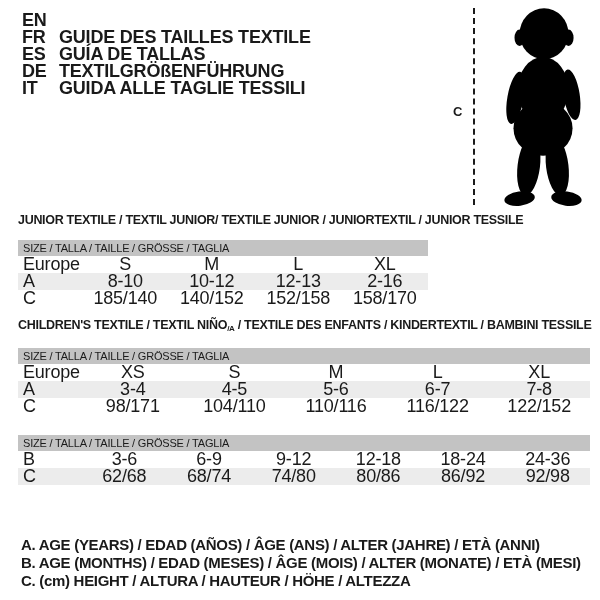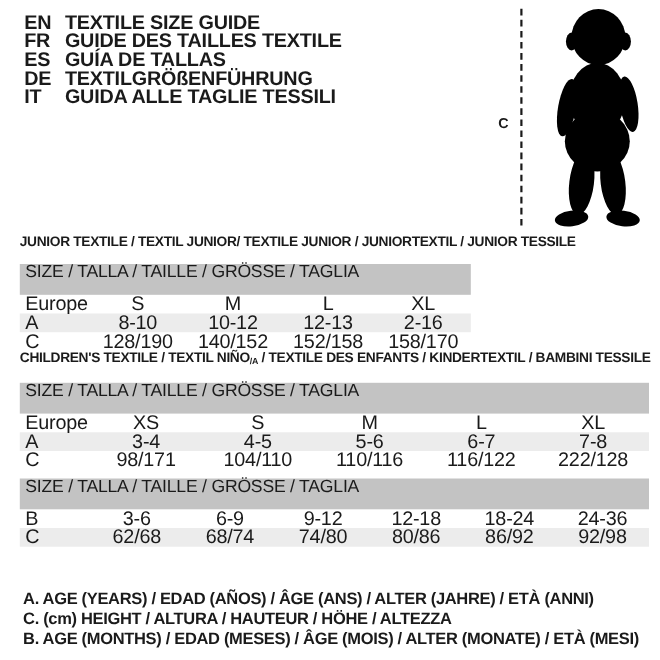--- a/index.html
+++ b/index.html
@@ -37,21 +37,21 @@
   .section{position:absolute;left:18px;}
   .section-title{
     font-weight:700;font-size:12.5px;line-height:15px;
     letter-spacing:-0.3px;white-space:nowrap;
   }
   .sub{font-size:8px;vertical-align:-2px;}
 
   .size-table{margin-top:12px;}
   .band{
     background:var(--band);
-    font-size:16px;line-height:16px;height:28px;
+    font-size:11px;line-height:16px;height:16px;
     padding-left:5px;white-space:nowrap;
   }
   .trow{display:flex;align-items:center;font-size:18px;height:17px;}
   .trow.shaded{background:var(--alt);}
   .tlabel{flex:0 0 64px;padding-left:5px;}
   .tcell{flex:1;text-align:center;white-space:nowrap;}
 
   #junior-section{top:213px;width:410px;}
   #children-section{top:318px;width:572px;}
   #babies-section{top:425px;width:572px;}
@@ -64,21 +64,20 @@
     font-weight:700;font-size:15px;line-height:18px;
     letter-spacing:-0.3px;white-space:nowrap;
   }
 </style>
 </head>
 <body>
 
 <div class="lang-list">
   <div class="lang-row">
     <span class="lang-code">EN</span>
-    <span class="lang-label">TEXTILE SIZE GUIDE</span>
   </div>
   <div class="lang-row">
     <span class="lang-code">FR</span>
     <span class="lang-label">GUIDE DES TAILLES TEXTILE</span>
   </div>
   <div class="lang-row">
     <span class="lang-code">ES</span>
     <span class="lang-label">GUÍA DE TALLAS</span>
   </div>
   <div class="lang-row">
@@ -120,21 +119,21 @@
     </div>
     <div class="trow shaded">
       <span class="tlabel">A</span>
       <span class="tcell">8-10</span>
       <span class="tcell">10-12</span>
       <span class="tcell">12-13</span>
       <span class="tcell">2-16</span>
     </div>
     <div class="trow">
       <span class="tlabel">C</span>
-      <span class="tcell">128/190</span>
+      <span class="tcell">185/140</span>
       <span class="tcell">140/152</span>
       <span class="tcell">152/158</span>
       <span class="tcell">158/170</span>
     </div>
   </div>
 </div>
 
 <div id="children-section" class="section">
   <div class="section-title"><span>CHILDREN'S TEXTILE / TEXTIL NIÑO</span><span class="sub">/A</span><span> / TEXTILE DES ENFANTS / KINDERTEXTIL / BAMBINI TESSILE</span></div>
   <div class="size-table">
@@ -154,21 +153,21 @@
       <span class="tcell">5-6</span>
       <span class="tcell">6-7</span>
       <span class="tcell">7-8</span>
     </div>
     <div class="trow">
       <span class="tlabel">C</span>
       <span class="tcell">98/171</span>
       <span class="tcell">104/110</span>
       <span class="tcell">110/116</span>
       <span class="tcell">116/122</span>
-      <span class="tcell">222/128</span>
+      <span class="tcell">122/152</span>
     </div>
   </div>
 </div>
 
 <div id="babies-section" class="section">
   <div class="size-table">
     <div class="band">SIZE / TALLA / TAILLE / GRÖSSE / TAGLIA</div>
     <div class="trow">
       <span class="tlabel">B</span>
       <span class="tcell">3-6</span>
@@ -185,15 +184,15 @@
       <span class="tcell">74/80</span>
       <span class="tcell">80/86</span>
       <span class="tcell">86/92</span>
       <span class="tcell">92/98</span>
     </div>
   </div>
 </div>
 
 <div class="legend">
   <div class="legend-line">A. AGE (YEARS) / EDAD (AÑOS) / ÂGE (ANS) / ALTER (JAHRE) / ETÀ (ANNI)</div>
+  <div class="legend-line">B. AGE (MONTHS) / EDAD (MESES) / ÂGE (MOIS) / ALTER (MONATE) / ETÀ (MESI)</div>
   <div class="legend-line">C. (cm) HEIGHT / ALTURA / HAUTEUR / HÖHE / ALTEZZA</div>
-  <div class="legend-line">B. AGE (MONTHS) / EDAD (MESES) / ÂGE (MOIS) / ALTER (MONATE) / ETÀ (MESI)</div>
 </div>
 
 </body></html>

